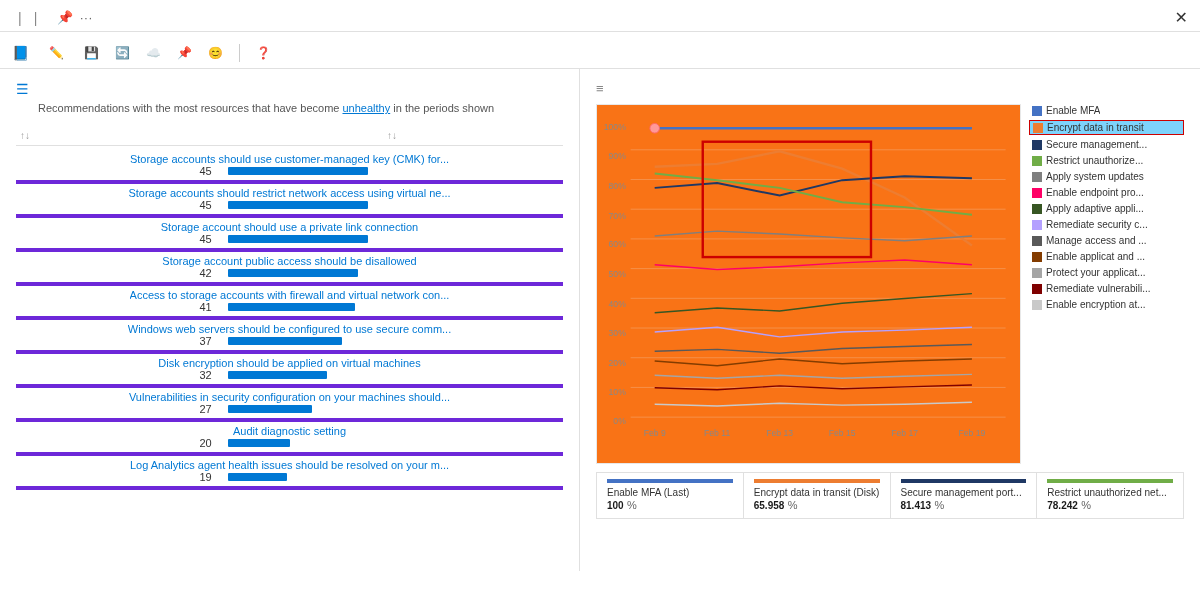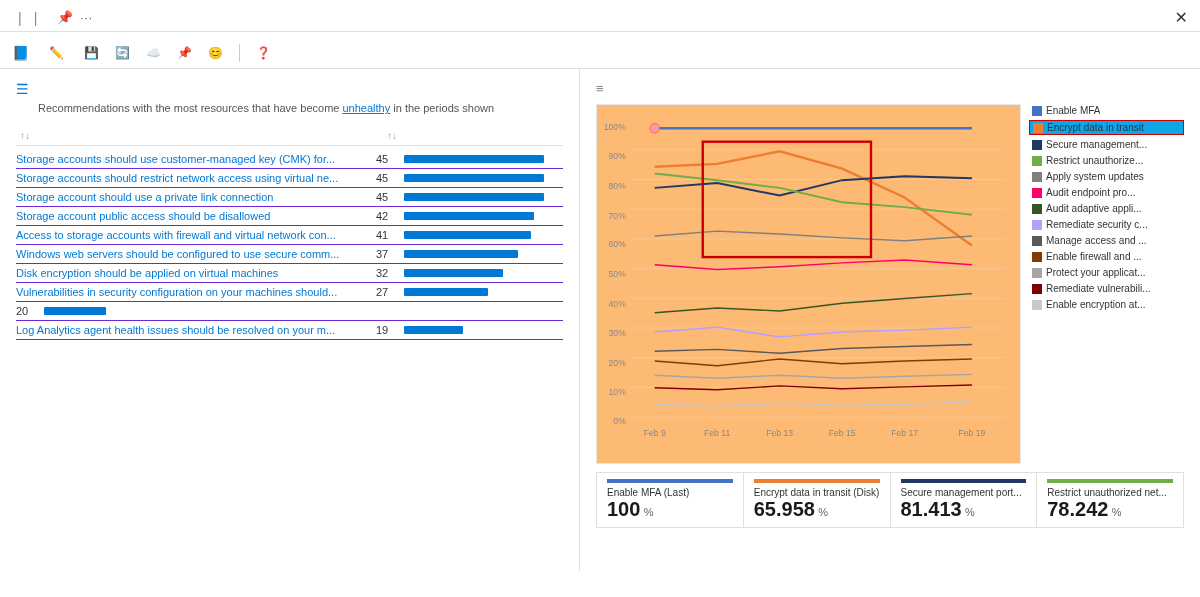--- a/index.html
+++ b/index.html
@@ -26,45 +26,45 @@
     .section-title { font-size: 13px; font-weight: 600; color: #1a1a1a; }
     .section-desc { font-size: 11px; color: #555; margin-bottom: 10px; margin-left: 22px; line-height: 1.4; }
     .section-desc span { color: #0078d4; text-decoration: underline; }
     
     
     .table-header { display: flex; align-items: center; padding: 4px 0; border-bottom: 1px solid #e0e0e0; margin-bottom: 4px; }
     .col-name { flex: 1; font-size: 11px; color: #555; display: flex; align-items: center; gap: 4px; }
     .col-count { width: 180px; font-size: 11px; color: #555; display: flex; align-items: center; gap: 4px; }
     .sort-icon { color: #999; font-size: 10px; }
     
-    .table-row { display: flex; align-items: center; padding: 3px 0; border-bottom: 1px solid #6d28d9; }
+    .table-row { display: flex; align-items: center; padding: 3px 0; border-bottom: 4px solid #6d28d9; flex-direction: column; }
     .cell-name { flex: 1; font-size: 11px; color: #0078d4; overflow: hidden; text-overflow: ellipsis; white-space: nowrap; max-width: 360px; }
     .cell-count { width: 180px; display: flex; align-items: center; gap: 6px; }
     .count-num { font-size: 11px; color: #333; min-width: 22px; }
     .count-bar { height: 8px; background: #0078d4; border-radius: 1px; }
     
     
     .right-panel { flex: 1; padding: 12px 16px; overflow: hidden; }
     .chart-section-title { font-size: 13px; font-weight: 600; color: #1a1a1a; margin-bottom: 8px; display: flex; align-items: center; gap: 6px; }
     
     .chart-area { display: flex; gap: 8px; height: 360px; }
-    .chart-svg-container { flex: 1; background: #fdba74; border: 1px solid #e8e8e8; position: relative; }
+    .chart-svg-container { flex: 1; background: #f97316; border: 1px solid #e8e8e8; position: relative; }
     .chart-legend { width: 155px; display: flex; flex-direction: column; gap: 3px; overflow: hidden; }
     .legend-item { display: flex; align-items: center; gap: 4px; font-size: 10px; color: #333; cursor: pointer; padding: 1px 3px; }
-    .legend-item.highlighted { background: #0ea5e9; border: 1px solid #cc0000; }
+    .legend-item.highlighted { background: #7dd3fc; border: 1px solid #cc0000; }
     .legend-dot { width: 10px; height: 10px; flex-shrink: 0; }
     .legend-label { overflow: hidden; text-overflow: ellipsis; white-space: nowrap; }
     
     
     .bottom-metrics { display: flex; gap: 0; margin-top: 8px; border: 1px solid #e0e0e0; }
     .metric-item { flex: 1; padding: 6px 10px; border-right: 1px solid #e0e0e0; }
     .metric-item:last-child { border-right: none; }
     .metric-bar { height: 4px; margin-bottom: 4px; }
     .metric-label { font-size: 10px; color: #333; overflow: hidden; text-overflow: ellipsis; white-space: nowrap; }
-    .metric-value { font-size: 20px; font-weight: 600; color: #1a1a1a; }
+    .metric-value { font-size: 10px; font-weight: 600; color: #1a1a1a; }
     .metric-pct { font-size: 11px; color: #666; }
   </style>
 </head>
 <body>
 
 <div class="title-bar">
   <div class="title-bar-left">
     <span style="font-size:14px;font-weight:600;color:#1a1a1a;"></span>
     <span style="color:#888;font-weight:300;font-size:14px;">|</span>
     <span style="font-size:14px;color:#1a1a1a;"></span>
@@ -183,20 +183,21 @@
     </div>
   </div>
         <div class="table-row">
     <div class="cell-name" title="Vulnerabilities in security configuration on your machines shoul...">Vulnerabilities in security configuration on your machines should...</div>
     <div class="cell-count">
       <span class="count-num">27</span>
       <div class="count-bar" style="width:84px;"></div>
     </div>
   </div>
         <div class="table-row">
+    <div class="cell-name" title="Audit diagnostic setting">Audit diagnostic setting</div>
     <div class="cell-count">
       <span class="count-num">20</span>
       <div class="count-bar" style="width:62px;"></div>
     </div>
   </div>
         <div class="table-row">
     <div class="cell-name" title="Log Analytics agent health issues should be resolved on your m...">Log Analytics agent health issues should be resolved on your m...</div>
     <div class="cell-count">
       <span class="count-num">19</span>
       <div class="count-bar" style="width:59px;"></div>
@@ -290,37 +291,37 @@
           <div class="legend-item">
     <div class="legend-dot" style="background:#70ad47;"></div>
     <span class="legend-label">Restrict unauthorize...</span>
   </div>
           <div class="legend-item">
     <div class="legend-dot" style="background:#7f7f7f;"></div>
     <span class="legend-label">Apply system updates</span>
   </div>
           <div class="legend-item">
     <div class="legend-dot" style="background:#ff0066;"></div>
-    <span class="legend-label">Audit endpoint pro...</span>
+    <span class="legend-label">Enable endpoint pro...</span>
   </div>
           <div class="legend-item">
     <div class="legend-dot" style="background:#375623;"></div>
-    <span class="legend-label">Audit adaptive appli...</span>
+    <span class="legend-label">Apply adaptive appli...</span>
   </div>
           <div class="legend-item">
     <div class="legend-dot" style="background:#b4a0ff;"></div>
     <span class="legend-label">Remediate security c...</span>
   </div>
           <div class="legend-item">
     <div class="legend-dot" style="background:#595959;"></div>
     <span class="legend-label">Manage access and ...</span>
   </div>
           <div class="legend-item">
     <div class="legend-dot" style="background:#833c00;"></div>
-    <span class="legend-label">Enable firewall and ...</span>
+    <span class="legend-label">Enable applicat and ...</span>
   </div>
           <div class="legend-item">
     <div class="legend-dot" style="background:#a5a5a5;"></div>
     <span class="legend-label">Protect your applicat...</span>
   </div>
           <div class="legend-item">
     <div class="legend-dot" style="background:#7f0000;"></div>
     <span class="legend-label">Remediate vulnerabili...</span>
   </div>
           <div class="legend-item">

